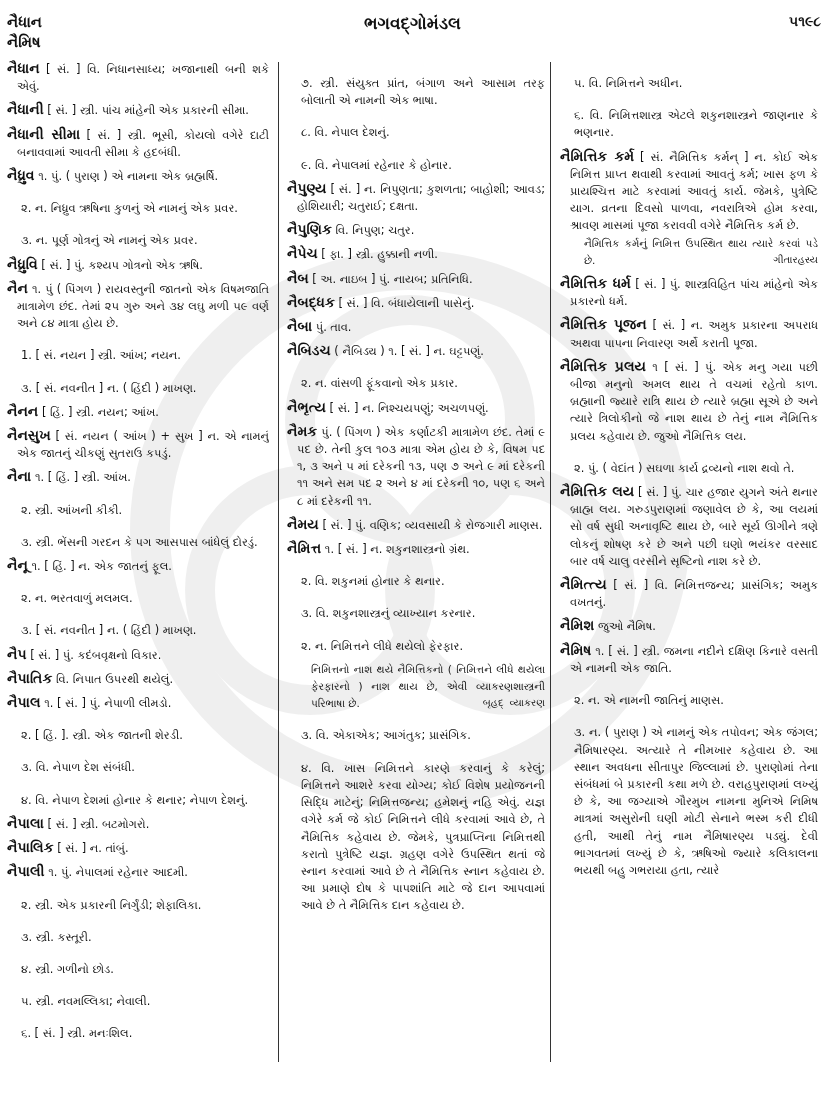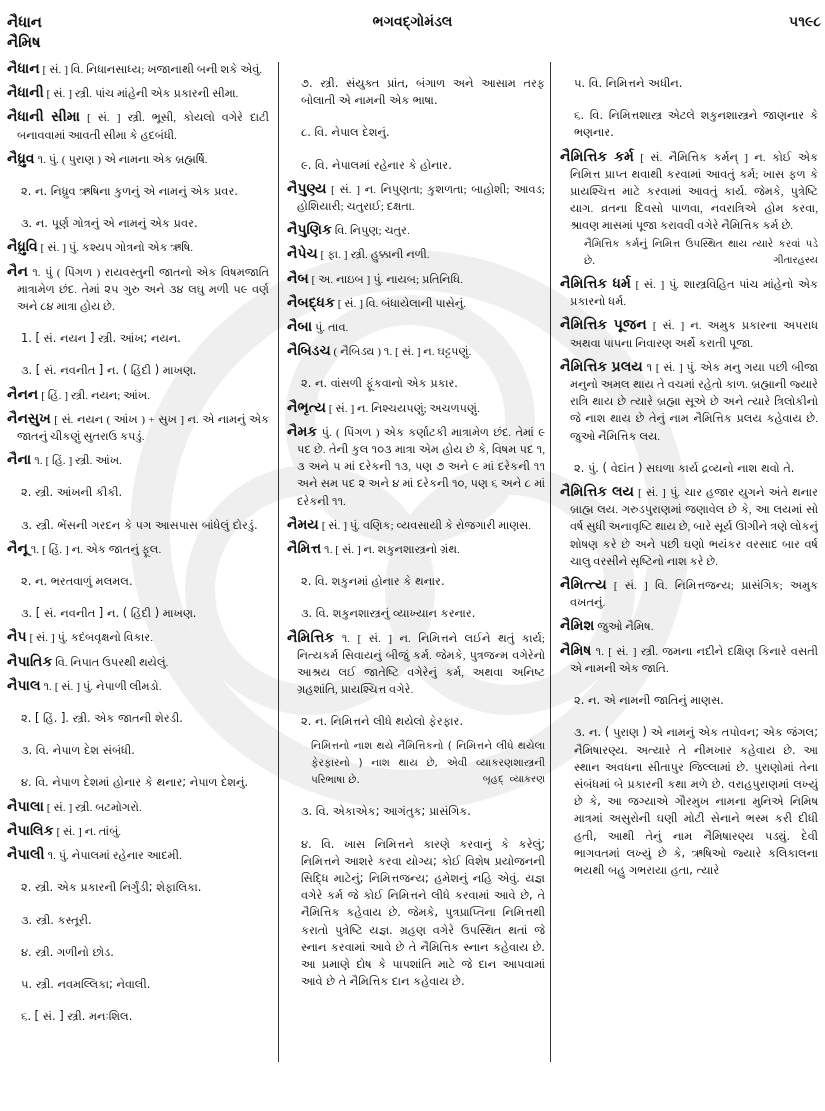--- a/index.html
+++ b/index.html
@@ -15,40 +15,40 @@
   }
   .header {
     position: absolute; left: 0; top: 0; width: 825px; height: 58px;
   }
   .guide {
     position: absolute; left: 7px; top: 12px; line-height: 20px;
     font-weight: bold; font-size: 15px;
   }
   .running-title {
     position: absolute; left: 0; right: 0; top: 13px; text-align: center;
-    font-size: 14px; font-weight: bold;
+    font-size: 17px; font-weight: bold;
   }
   .page-number {
     position: absolute; right: 4px; top: 13px; font-size: 14px; font-weight: bold;
   }
   .col {
     position: absolute; top: 60px; height: 1000px; overflow: hidden;
     font-size: 11.4px; line-height: 17.2px;
   }
   .col-1 { left: 7px; width: 262px; }
   .col-2 { left: 287px; width: 258px; }
   .col-3 { left: 560px; width: 258px; }
   .rule {
     position: absolute; width: 1px; background: #333;
   }
   .rule-1 { left: 278px; top: 62px; height: 1000px; }
   .rule-2 { left: 550px; top: 62px; height: 1000px; }
   .entry { margin: 0 0 6px 0; text-align: justify; }
   .entry .hw { font-weight: bold; font-size: 14px; }
-  .line { display: block; padding-left: 14px; text-indent: -10px; text-align: justify; font-family: Liberation Serif, serif; }
+  .line { display: block; padding-left: 14px; text-indent: -10px; text-align: justify; }
   .line.first { padding-left: 10px; text-indent: -10px; }
   .sub { display: block; padding-left: 14px; margin-top: 15px; text-align: justify; }
   .quote { display: block; padding-left: 24px; font-size: 10.5px; }
   .src { float: right; font-size: 10px; font-family: Liberation Mono, monospace; }
 </style>
 </head>
 <body>
 
 <svg class="watermark" viewBox="0 0 600 600">
   <circle cx="300" cy="300" r="260" fill="none" stroke="#000" stroke-width="40"></circle>
@@ -171,21 +171,20 @@
     </div>
     <div class="entry">
       <span class="line first"><span class="hw">નૈમય</span> <span>[ સં. ] પું. વણિક; વ્યવસાયી કે રોજગારી માણસ.</span></span>
     </div>
     <div class="entry">
       <span class="line first"><span class="hw">નૈમિત્ત</span> <span>૧. [ સં. ] ન. શકુનશાસ્ત્રનો ગ્રંથ.</span></span>
       <span class="sub">૨. વિ. શકુનમાં હોનાર કે થનાર.</span>
       <span class="sub">૩. વિ. શકુનશાસ્ત્રનું વ્યાખ્યાન કરનાર.</span>
     </div>
     <div class="entry">
-      <span class="line first"><span class="hw">નૈમિત્તિક</span> <span>૧. [ સં. ] ન. નિમિત્તને લઈને થતું કાર્ય; નિત્યકર્મ સિવાયનું બીજું કર્મ. જેમકે, પુત્રજન્મ વગેરેનો આશ્રય લઈ જાતેષ્ટિ વગેરેનું કર્મ, અથવા અનિષ્ટ ગ્રહશાંતિ, પ્રાયશ્ચિત્ત વગેરે.</span></span>
       <span class="sub">૨. ન. નિમિત્તને લીધે થયેલો ફેરફાર.</span>
     </div>
     <div class="entry">
       <span class="quote"><span>નિમિત્તનો નાશ થયે નૈમિત્તિકનો ( નિમિત્તને લીધે થયેલા ફેરફારનો ) નાશ થાય છે, એવી વ્યાકરણશાસ્ત્રની પરિભાષા છે.</span><span class="src">બૃહદ્ વ્યાકરણ</span></span>
       <span class="sub">૩. વિ. એકાએક; આગંતુક; પ્રાસંગિક.</span>
       <span class="sub">૪. વિ. ખાસ નિમિત્તને કારણે કરવાનું કે કરેલું; નિમિત્તને આશરે કરવા યોગ્ય; કોઈ વિશેષ પ્રયોજનની સિદ્ધિ માટેનું; નિમિત્તજન્ય; હમેશનું નહિ એવું. યજ્ઞ વગેરે કર્મ જે કોઈ નિમિત્તને લીધે કરવામાં આવે છે, તે નૈમિત્તિક કહેવાય છે. જેમકે, પુત્રપ્રાપ્તિના નિમિત્તથી કરાતો પુત્રેષ્ટિ યજ્ઞ. ગ્રહણ વગેરે ઉપસ્થિત થતાં જે સ્નાન કરવામાં આવે છે તે નૈમિત્તિક સ્નાન કહેવાય છે. આ પ્રમાણે દોષ કે પાપશાંતિ માટે જે દાન આપવામાં આવે છે તે નૈમિત્તિક દાન કહેવાય છે.</span>
     </div>
   </div>
 <div class="col col-3">
     <div class="entry">

